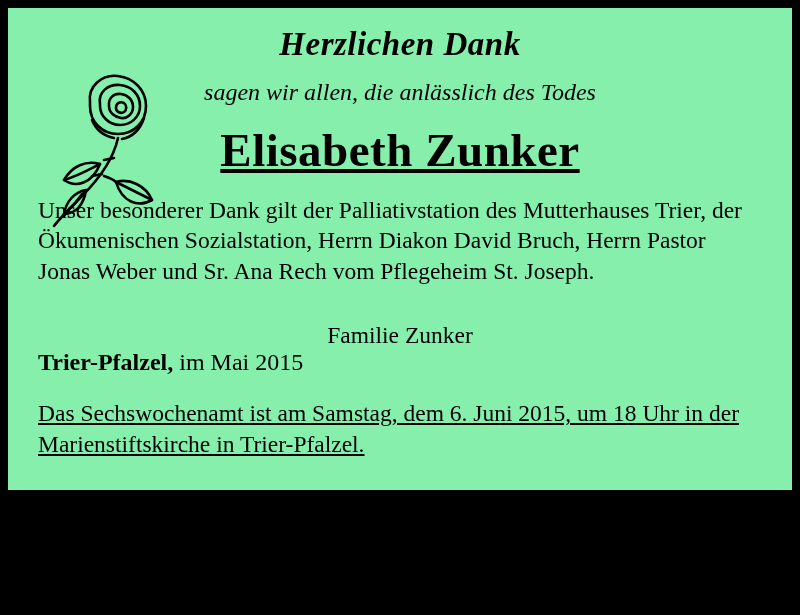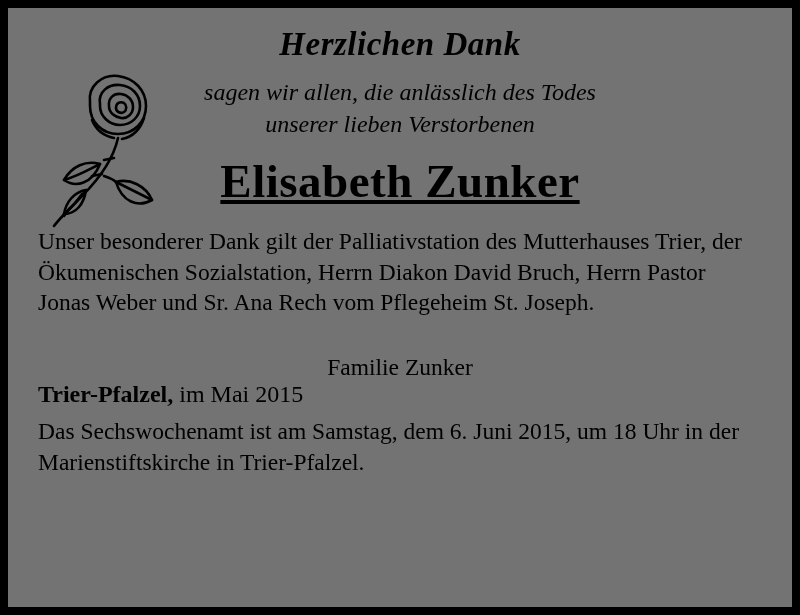--- a/index.html
+++ b/index.html
@@ -11,22 +11,22 @@
     width: 800px;
     height: 615px;
     overflow: hidden;
     font-family: "Liberation Serif", serif;
   }
   .notice {
     position: absolute;
     left: 8px;
     top: 8px;
     width: 784px;
-    height: 599px;
-    background: #737373;
+    height: 482px;
+    background: #86efac;
     box-sizing: border-box;
     overflow: hidden;
   }
   .inner {
     position: relative;
     width: 100%;
     height: 100%;
     padding: 0 30px;
     box-sizing: border-box;
   }
@@ -73,22 +73,23 @@
     color: #000;
   }
   .place-line {
     font-size: 24px;
     color: #000;
   }
   .place-line b { font-weight: bold; }
   .service {
     font-size: 23.5px;
     line-height: 1.30;
-    margin-top: 8px;
+    margin-top: 22px;
     color: #000;
+    text-decoration: underline;
   }
   .rose {
     position: absolute;
     left: 22px;
     top: 38px;
     width: 160px;
     height: 180px;
   }
 </style>
 </head>
@@ -127,21 +128,20 @@
 
           <path d="M74 112 C80 114, 84 116, 86 118"></path>
         </g>
       </svg>
     </div>
 
     <div class="title">Herzlichen Dank</div>
 
     <div class="lead">
       <div>sagen wir allen, die anlässlich des Todes</div>
-      <div>unserer lieben Verstorbenen</div>
     </div>
 
     <div class="deceased-name">Elisabeth Zunker</div>
 
 
     <div class="body-text second">Unser besonderer Dank gilt der Palliativstation des Mutterhauses Trier, der Ökumenischen Sozialstation, Herrn Diakon David Bruch, Herrn Pastor Jonas Weber und Sr. Ana Rech vom Pflegeheim St. Joseph.</div>
 
     <div class="family">Familie Zunker</div>
 
     <div class="place-line">

